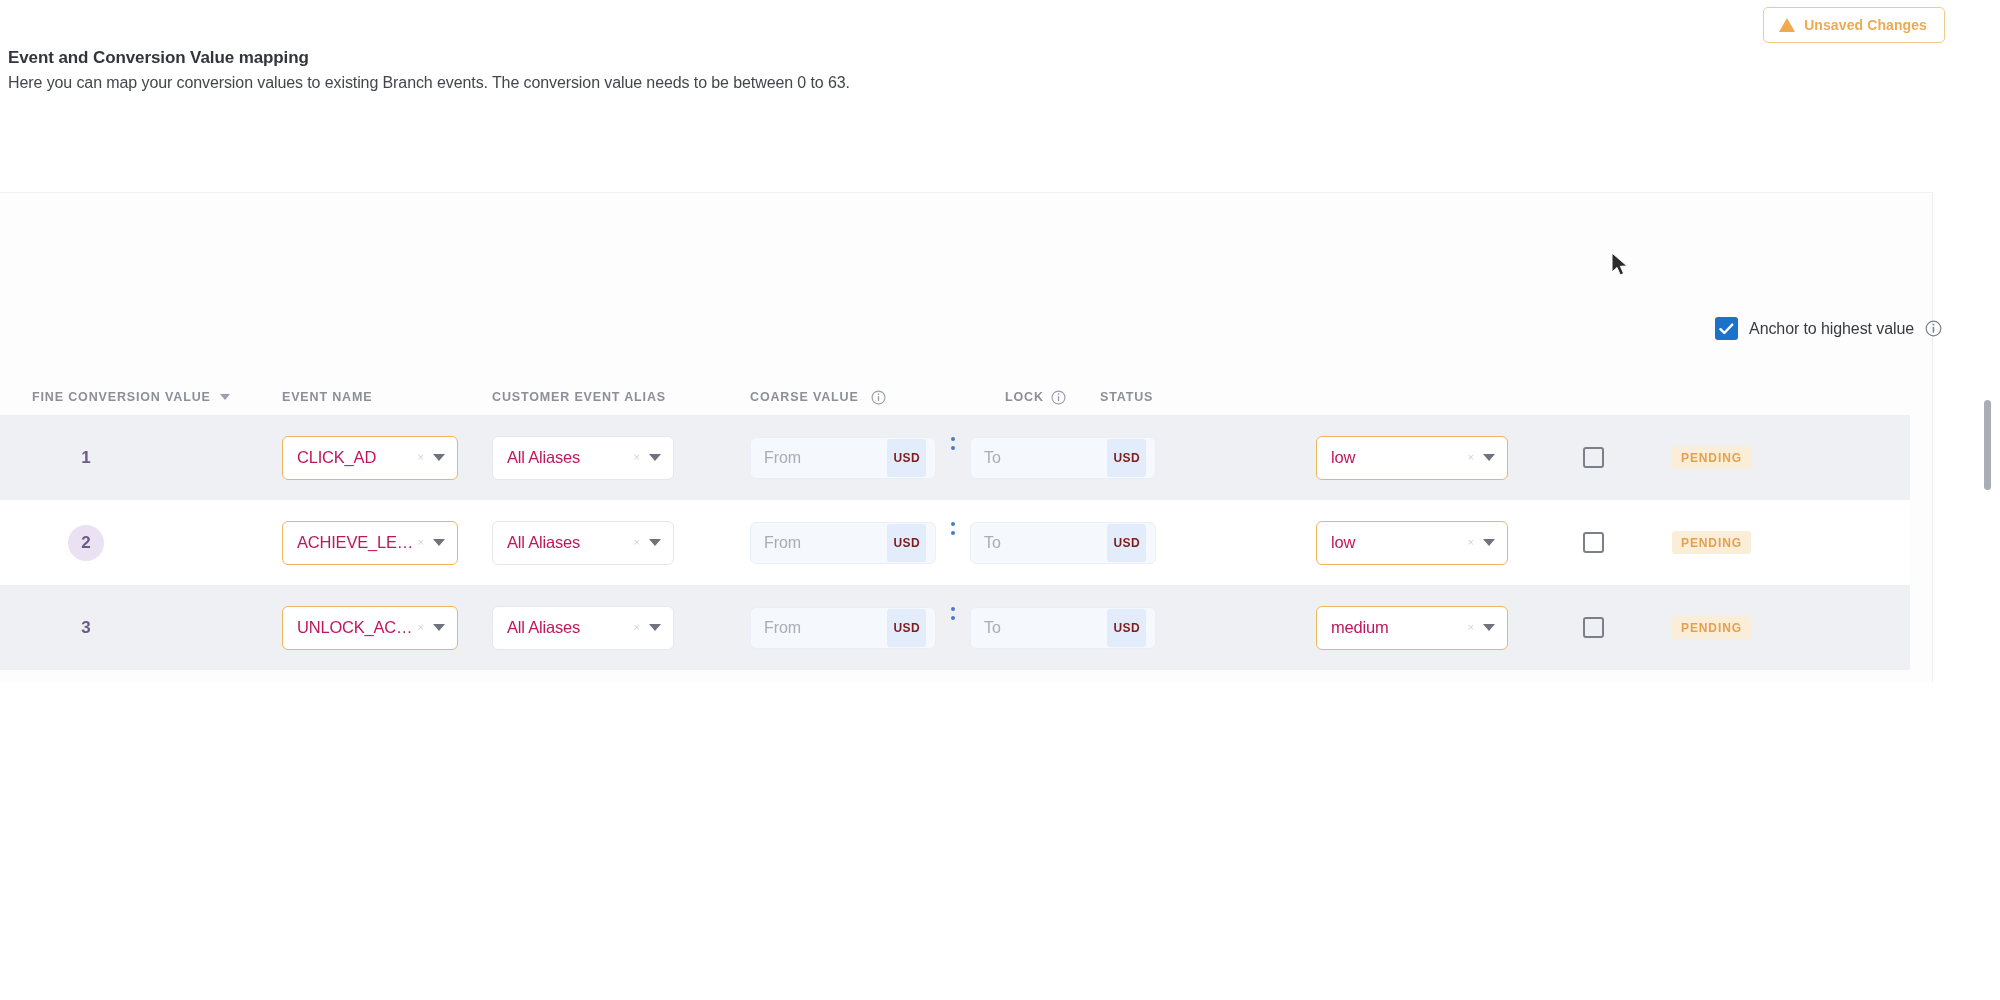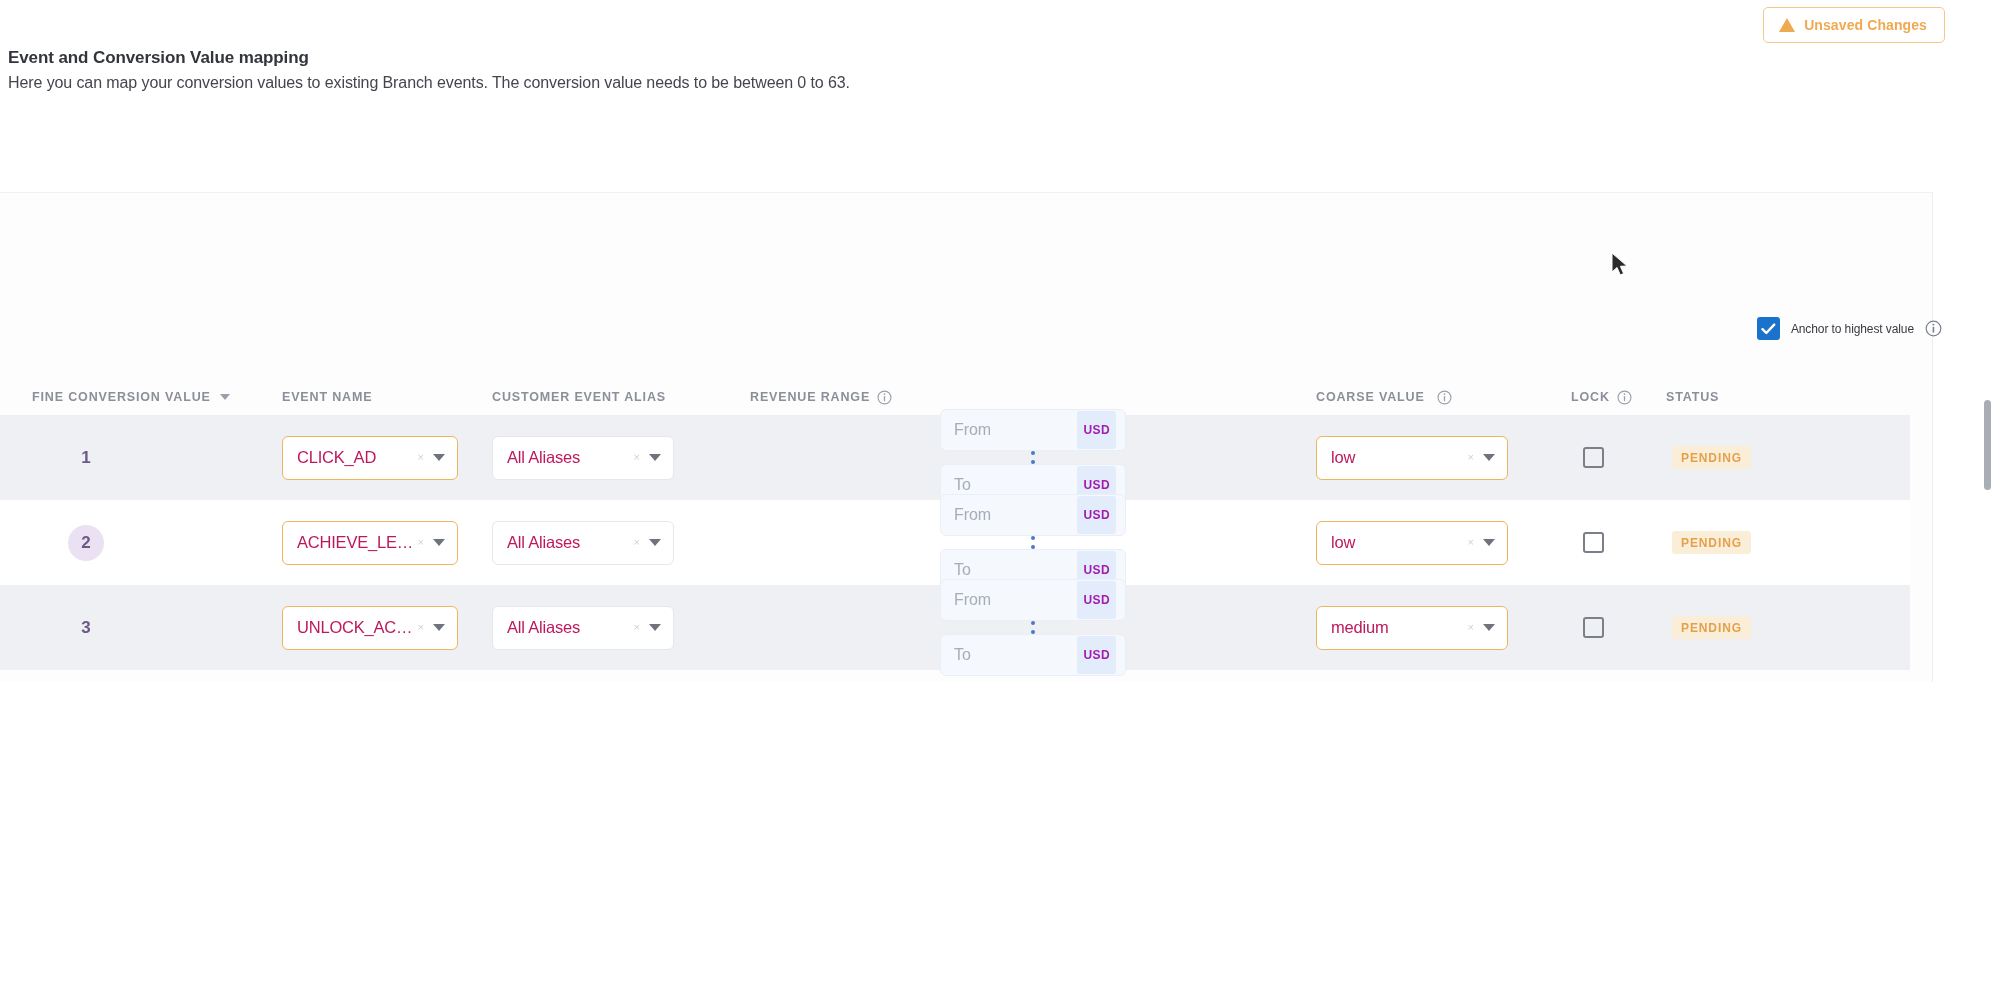--- a/index.html
+++ b/index.html
@@ -104,21 +104,21 @@
     border-radius: 3px;
     background: #1b72cb;
     display: flex;
     align-items: center;
     justify-content: center;
     cursor: pointer;
     flex: 0 0 auto;
   }
   .cb-blue svg { display: block; }
   .anchor-label {
-    font-size: 12px;
+    font-size: 16px;
     color: #383a41;
     letter-spacing: -0.1px;
   }
   .info-ico {
     display: inline-flex;
     vertical-align: middle;
     flex: 0 0 auto;
     cursor: pointer;
   }
 
@@ -230,22 +230,21 @@
   }
 
   .w-event  { width: 176px; }
   .w-alias  { width: 182px; }
   .w-coarse { width: 192px; }
 
   
   .rev-cell {
     width: 566px;
     display: flex;
-    align-items: center;
-    flex-direction: column;
+    align-items: flex-start;
   }
   .money {
     width: 186px;
     height: 42px;
     border-radius: 6px;
     background: #f5f8fd;
     border: 1px solid #eaeff7;
     display: flex;
     align-items: center;
     padding: 0 9px 0 13px;
@@ -253,21 +252,21 @@
   }
   .money-ph {
     flex: 1 1 auto;
     font-size: 16px;
     color: #a7acb6;
     letter-spacing: -0.1px;
   }
   .usd {
     font-size: 12px;
     font-weight: bold;
-    color: #a21caf;
+    color: #7f1d1d;
     letter-spacing: 0.4px;
     background: #e3ecfa;
     border-radius: 3px;
     padding: 12px 6px;
   }
   .colon-sep {
     width: 34px;
     display: flex;
     flex-direction: column;
     align-items: center;
@@ -379,30 +378,20 @@
       <div class="th c-fine">
         <span>FINE CONVERSION VALUE</span>
         <span class="sort-caret"></span>
       </div>
       <div class="th c-event">
         <span>EVENT NAME</span>
       </div>
       <div class="th c-alias">
         <span>CUSTOMER EVENT ALIAS</span>
       </div>
-      <div class="th c-rev">
-        <span>REVENUE RANGE</span>
-        <span class="info-ico">
-          <svg width="15" height="15" viewBox="0 0 17 17">
-            <circle cx="8.5" cy="8.5" r="7.3" fill="none" stroke="#9aa0aa" stroke-width="1.3"></circle>
-            <circle cx="8.5" cy="4.6" r="0.95" fill="#9aa0aa"></circle>
-            <rect x="7.75" y="6.7" width="1.5" height="6" rx="0.7" fill="#9aa0aa"></rect>
-          </svg>
-        </span>
-      </div>
       <div class="th c-coarse">
         <span>COARSE VALUE</span>
         <span class="info-ico">
           <svg width="15" height="15" viewBox="0 0 17 17">
             <circle cx="8.5" cy="8.5" r="7.3" fill="none" stroke="#9aa0aa" stroke-width="1.3"></circle>
             <circle cx="8.5" cy="4.6" r="0.95" fill="#9aa0aa"></circle>
             <rect x="7.75" y="6.7" width="1.5" height="6" rx="0.7" fill="#9aa0aa"></rect>
           </svg>
         </span>
       </div>

